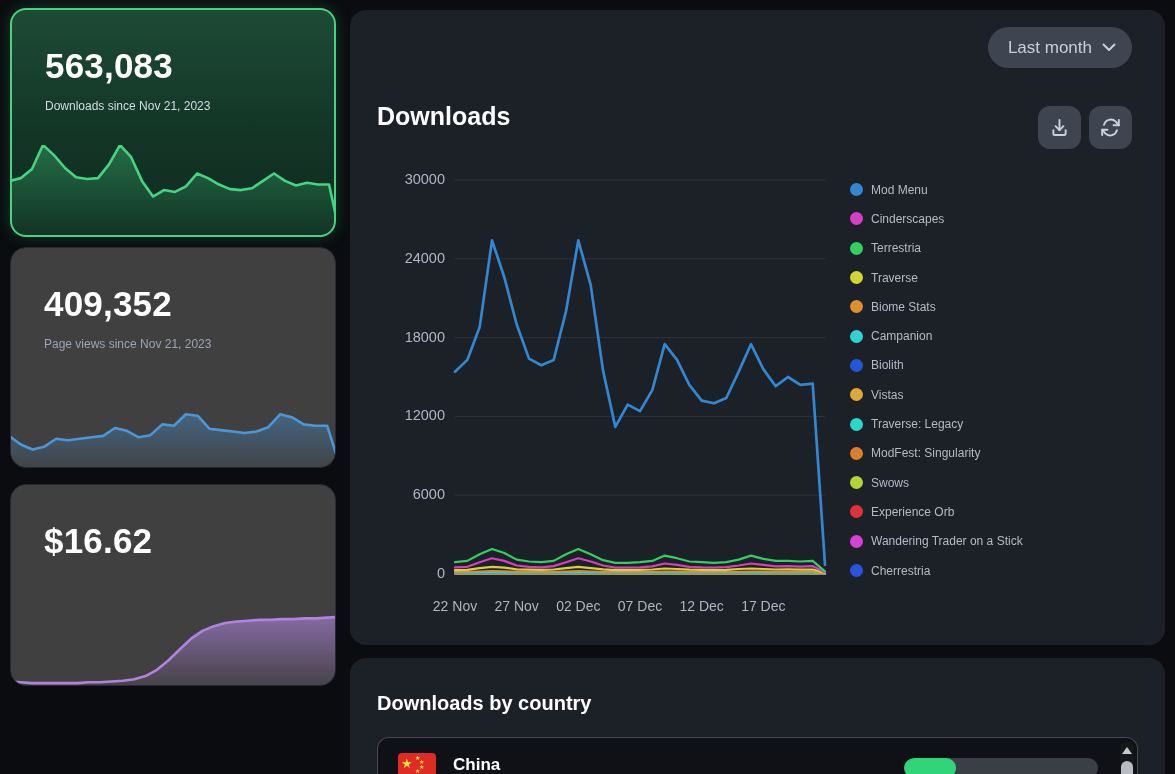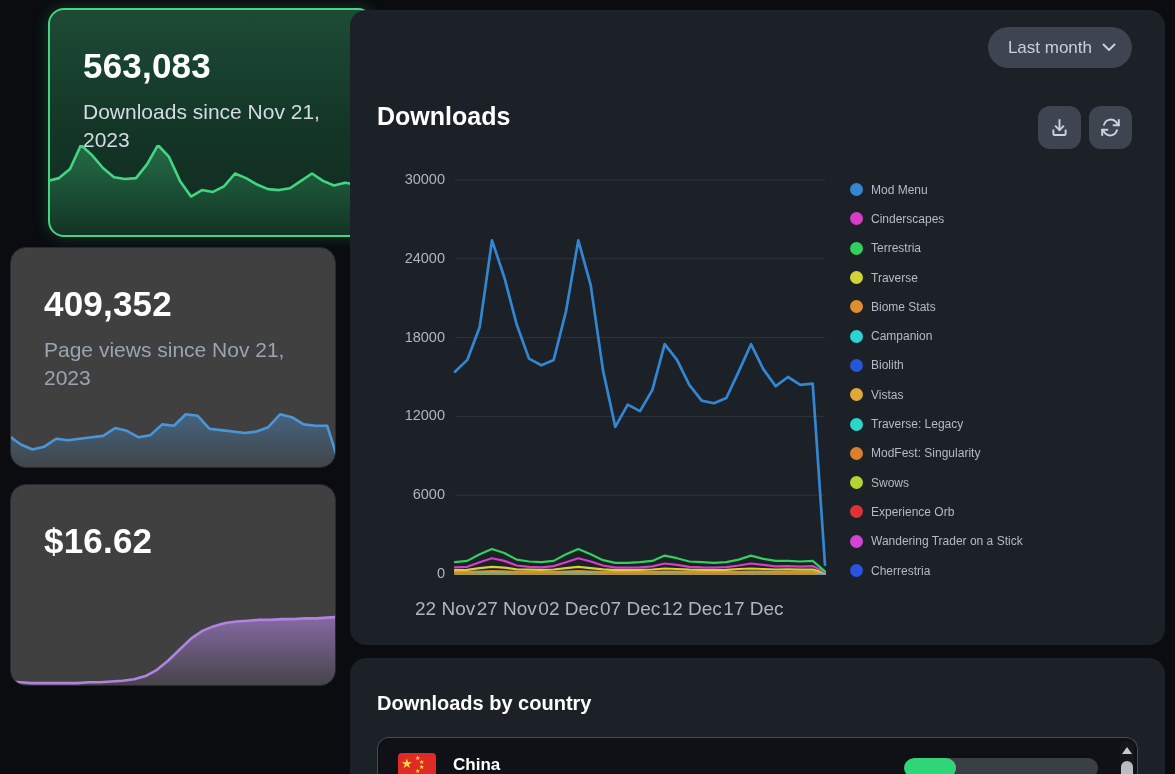--- a/index.html
+++ b/index.html
@@ -14,24 +14,23 @@
     position:absolute;left:10px;width:326px;border-radius:16px;overflow:hidden;
     background:#404040;border:1px solid #262b33;box-sizing:border-box;cursor:pointer;
   }
   .stat-card.card-0{top:8px;height:229px;}
   .stat-card.card-1{top:247px;height:221px;}
   .stat-card.card-2{top:484px;height:202px;}
   .stat-card.selected{
     background:linear-gradient(180deg,#1d4b36 0%,#133526 55%,#102b20 100%);
     border:2px solid #43d581;
     box-shadow:0 0 16px rgba(67,213,129,.22);
-    margin-left:38px;
   }
   .stat-value{position:absolute;left:33px;top:36px;font-size:35px;font-weight:800;color:#fff;letter-spacing:.2px;}
-  .stat-label{position:absolute;left:33px;top:88px;width:250px;font-size:21px;line-height:1.35;color:#9aa4b2;}
+  .stat-label{position:absolute;left:33px;top:88px;width:250px;font-size:12px;line-height:1.35;color:#9aa4b2;}
   .selected .stat-label{color:#d4dbe4;}
   .spark{position:absolute;left:-2px;right:-2px;bottom:-2px;width:330px;display:block;}
   .card-0 .spark{height:92px;}
   .card-1 .spark{height:72px;}
   .card-2 .spark{height:78px;}
   
   .panel{position:absolute;left:350px;width:815px;background:#1c2027;border-radius:16px;}
   .panel.downloads{top:10px;height:635px;}
   .panel.country{top:658px;height:240px;}
   .panel-title{position:absolute;left:27px;color:#fff;font-weight:800;margin:0;}
@@ -49,21 +48,21 @@
   .icon-btn{
     position:absolute;top:96px;width:43px;height:43px;border:none;border-radius:12px;
     background:#3f4550;color:#ccd2db;cursor:pointer;display:flex;align-items:center;justify-content:center;
   }
   .icon-btn.dl{right:84px;}
   .icon-btn.rf{right:33px;}
   
   .chart-wrap{position:absolute;left:105px;top:160px;width:370px;height:420px;}
   .chart-wrap svg{overflow:visible;display:block;}
   .y-tick{position:absolute;width:66px;left:-76px;text-align:right;font-size:14.5px;color:#aeb6c2;}
-  .x-tick{position:absolute;top:428px;width:80px;font-size:19px;color:#aeb6c2;}
+  .x-tick{position:absolute;top:428px;width:80px;text-align:center;font-size:14px;color:#aeb6c2;}
   .legend{position:absolute;left:500px;top:165px;margin:0;padding:0;list-style:none;}
   .legend li{height:29.3px;display:flex;align-items:center;gap:8px;cursor:pointer;}
   .legend .dot{width:13px;height:13px;border-radius:50%;flex:0 0 13px;}
   .legend .lbl{font-size:12px;color:#b3bbc6;white-space:nowrap;}
   
   .country-table{
     position:absolute;left:27px;right:27px;top:79px;height:200px;
     background:#0f1116;border:1px solid #444a55;border-radius:12px 12px 0 0;border-bottom:none;
   }
   .country-row{position:absolute;left:0;right:22px;top:0;height:56px;}

